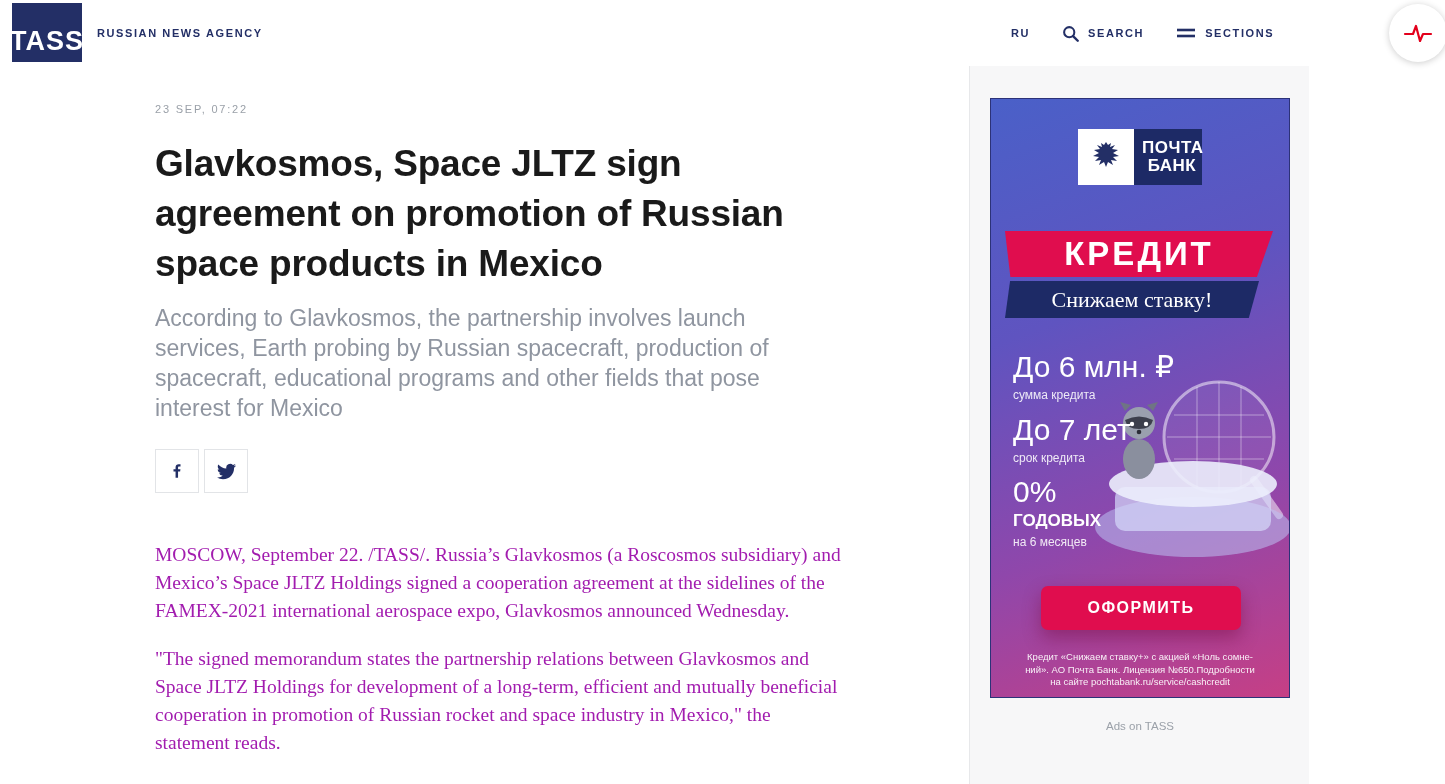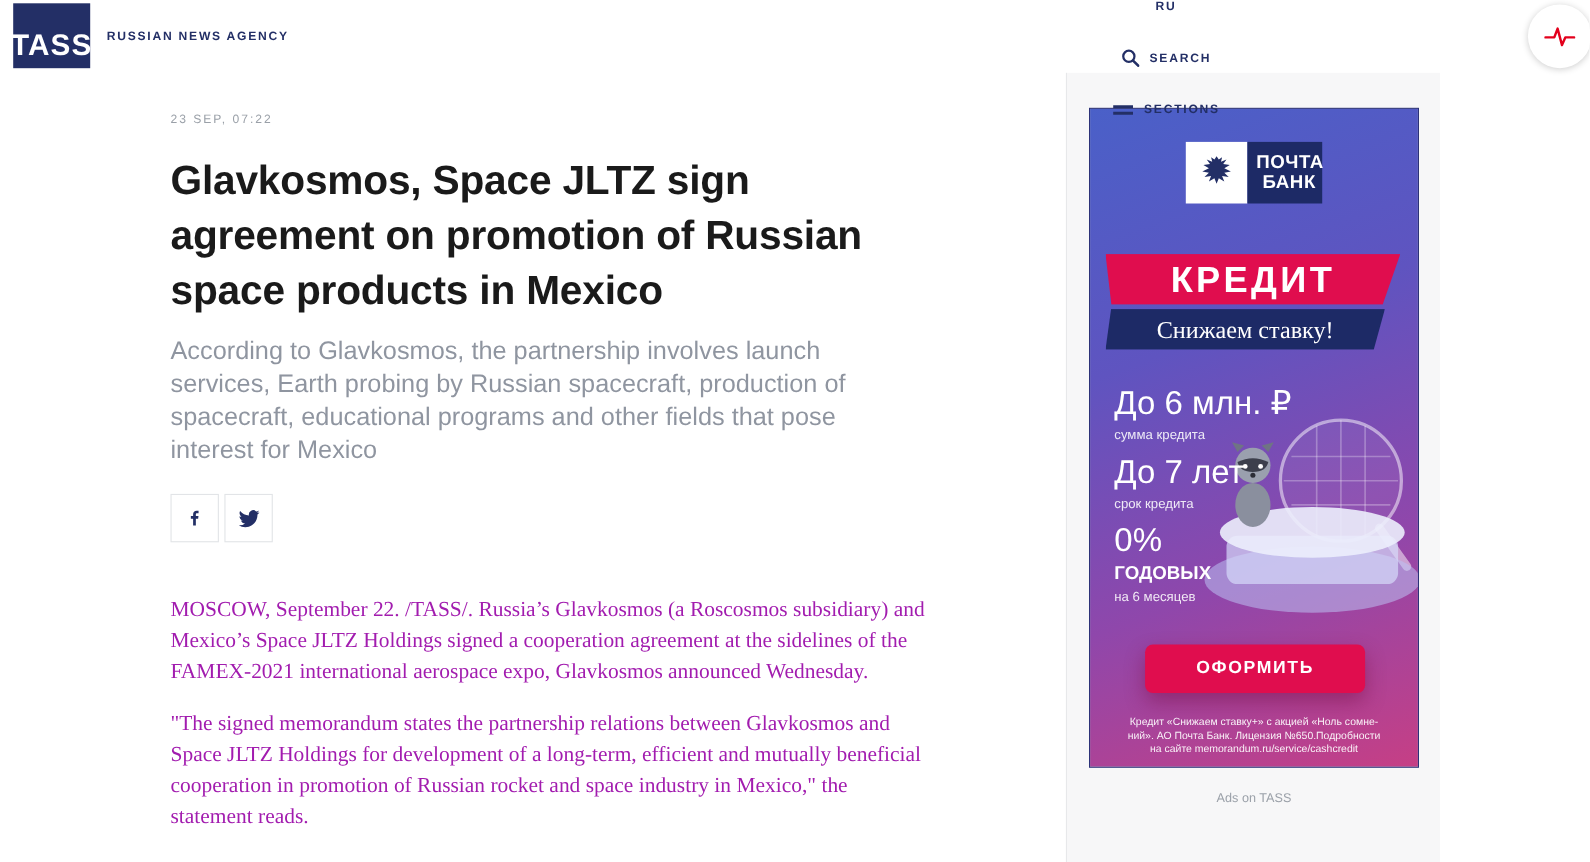--- a/index.html
+++ b/index.html
@@ -9,21 +9,21 @@
   
   .header { position:relative; height:66px; background:#fff; z-index:5; }
   .logo { position:absolute; left:12px; top:3px; width:70px; height:59px;
     background:#232f66; color:#fff; display:flex; align-items:flex-end; justify-content:center;
     font-weight:bold; font-size:27px; letter-spacing:1px; padding-bottom:5px; cursor:pointer;
     text-decoration:none; }
   .tagline { position:absolute; left:97px; top:27px; font-size:11px; font-weight:bold;
     letter-spacing:1.6px; color:#232f66; }
   .header-nav { position:absolute; left:1011px; top:0; height:66px; display:flex;
     align-items:center; gap:32px; color:#232f66; font-size:11px; font-weight:bold;
-    letter-spacing:1.6px;flex-direction:column; }
+    letter-spacing:1.6px; }
   .nav-item { display:flex; align-items:center; gap:9px; cursor:pointer; white-space:nowrap; }
   .pulse-btn { position:absolute; right:-2px; top:4px; width:58px; height:58px;
     border-radius:50%; background:#fff; box-shadow:0 1px 7px rgba(0,0,0,.2);
     display:flex; align-items:center; justify-content:center; cursor:pointer; }
 
   
   .main-row { display:flex; height:718px;gap:36px; }
   .content { flex:1; padding:37px 0 0 155px; background:#fff; }
   .sidebar { width:340px; background:#f7f7f8; border-left:1px solid #e7e8ea; }
   .gutter { width:100px; background:#fff; }
@@ -201,21 +201,21 @@
             <circle cx="39" cy="27" r="2.2" fill="#fff"></circle>
             <circle cx="32" cy="35" r="2.3" fill="#2b2d36"></circle>
           </svg>
         </div>
 
         <button class="cta">ОФОРМИТЬ</button>
 
         <div class="disclaimer">
           <div>Кредит «Снижаем ставку+» с акцией «Ноль сомне-</div>
           <div>ний». АО Почта Банк. Лицензия №650.Подробности</div>
-          <div>на сайте memorandum.ru/service/cashcredit</div>
+          <div>на сайте pochtabank.ru/service/cashcredit</div>
         </div>
 
       </div>
       <div class="ads-label">Ads on TASS</div>
     </aside>
 
     <div class="gutter"></div>
   </div>
 
 </div>

